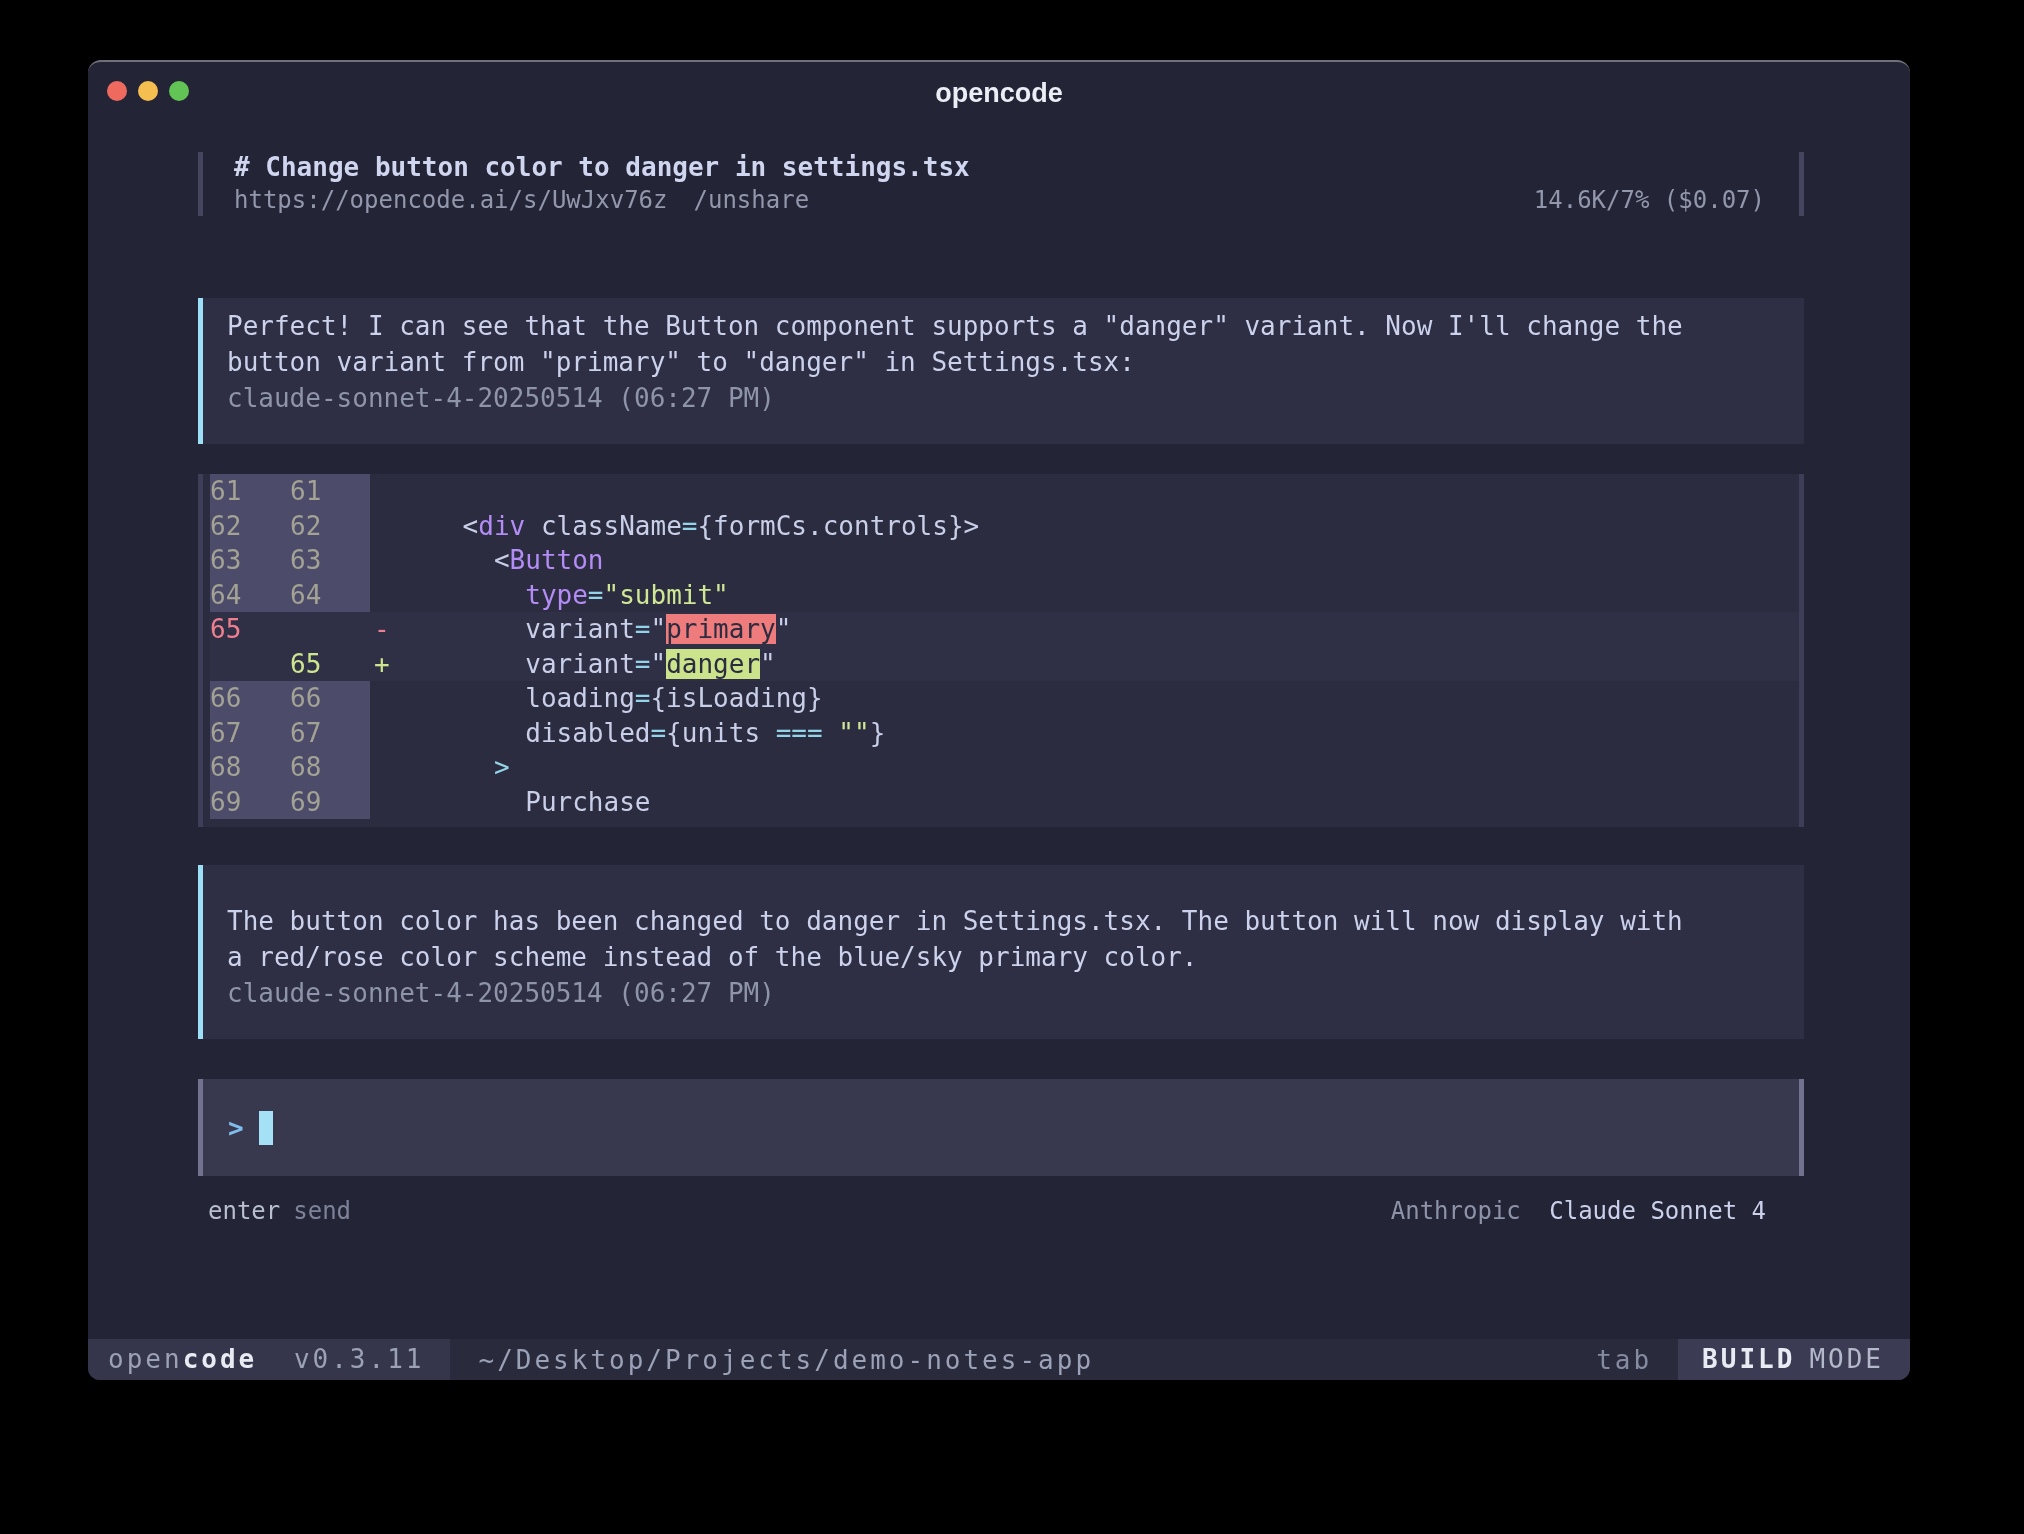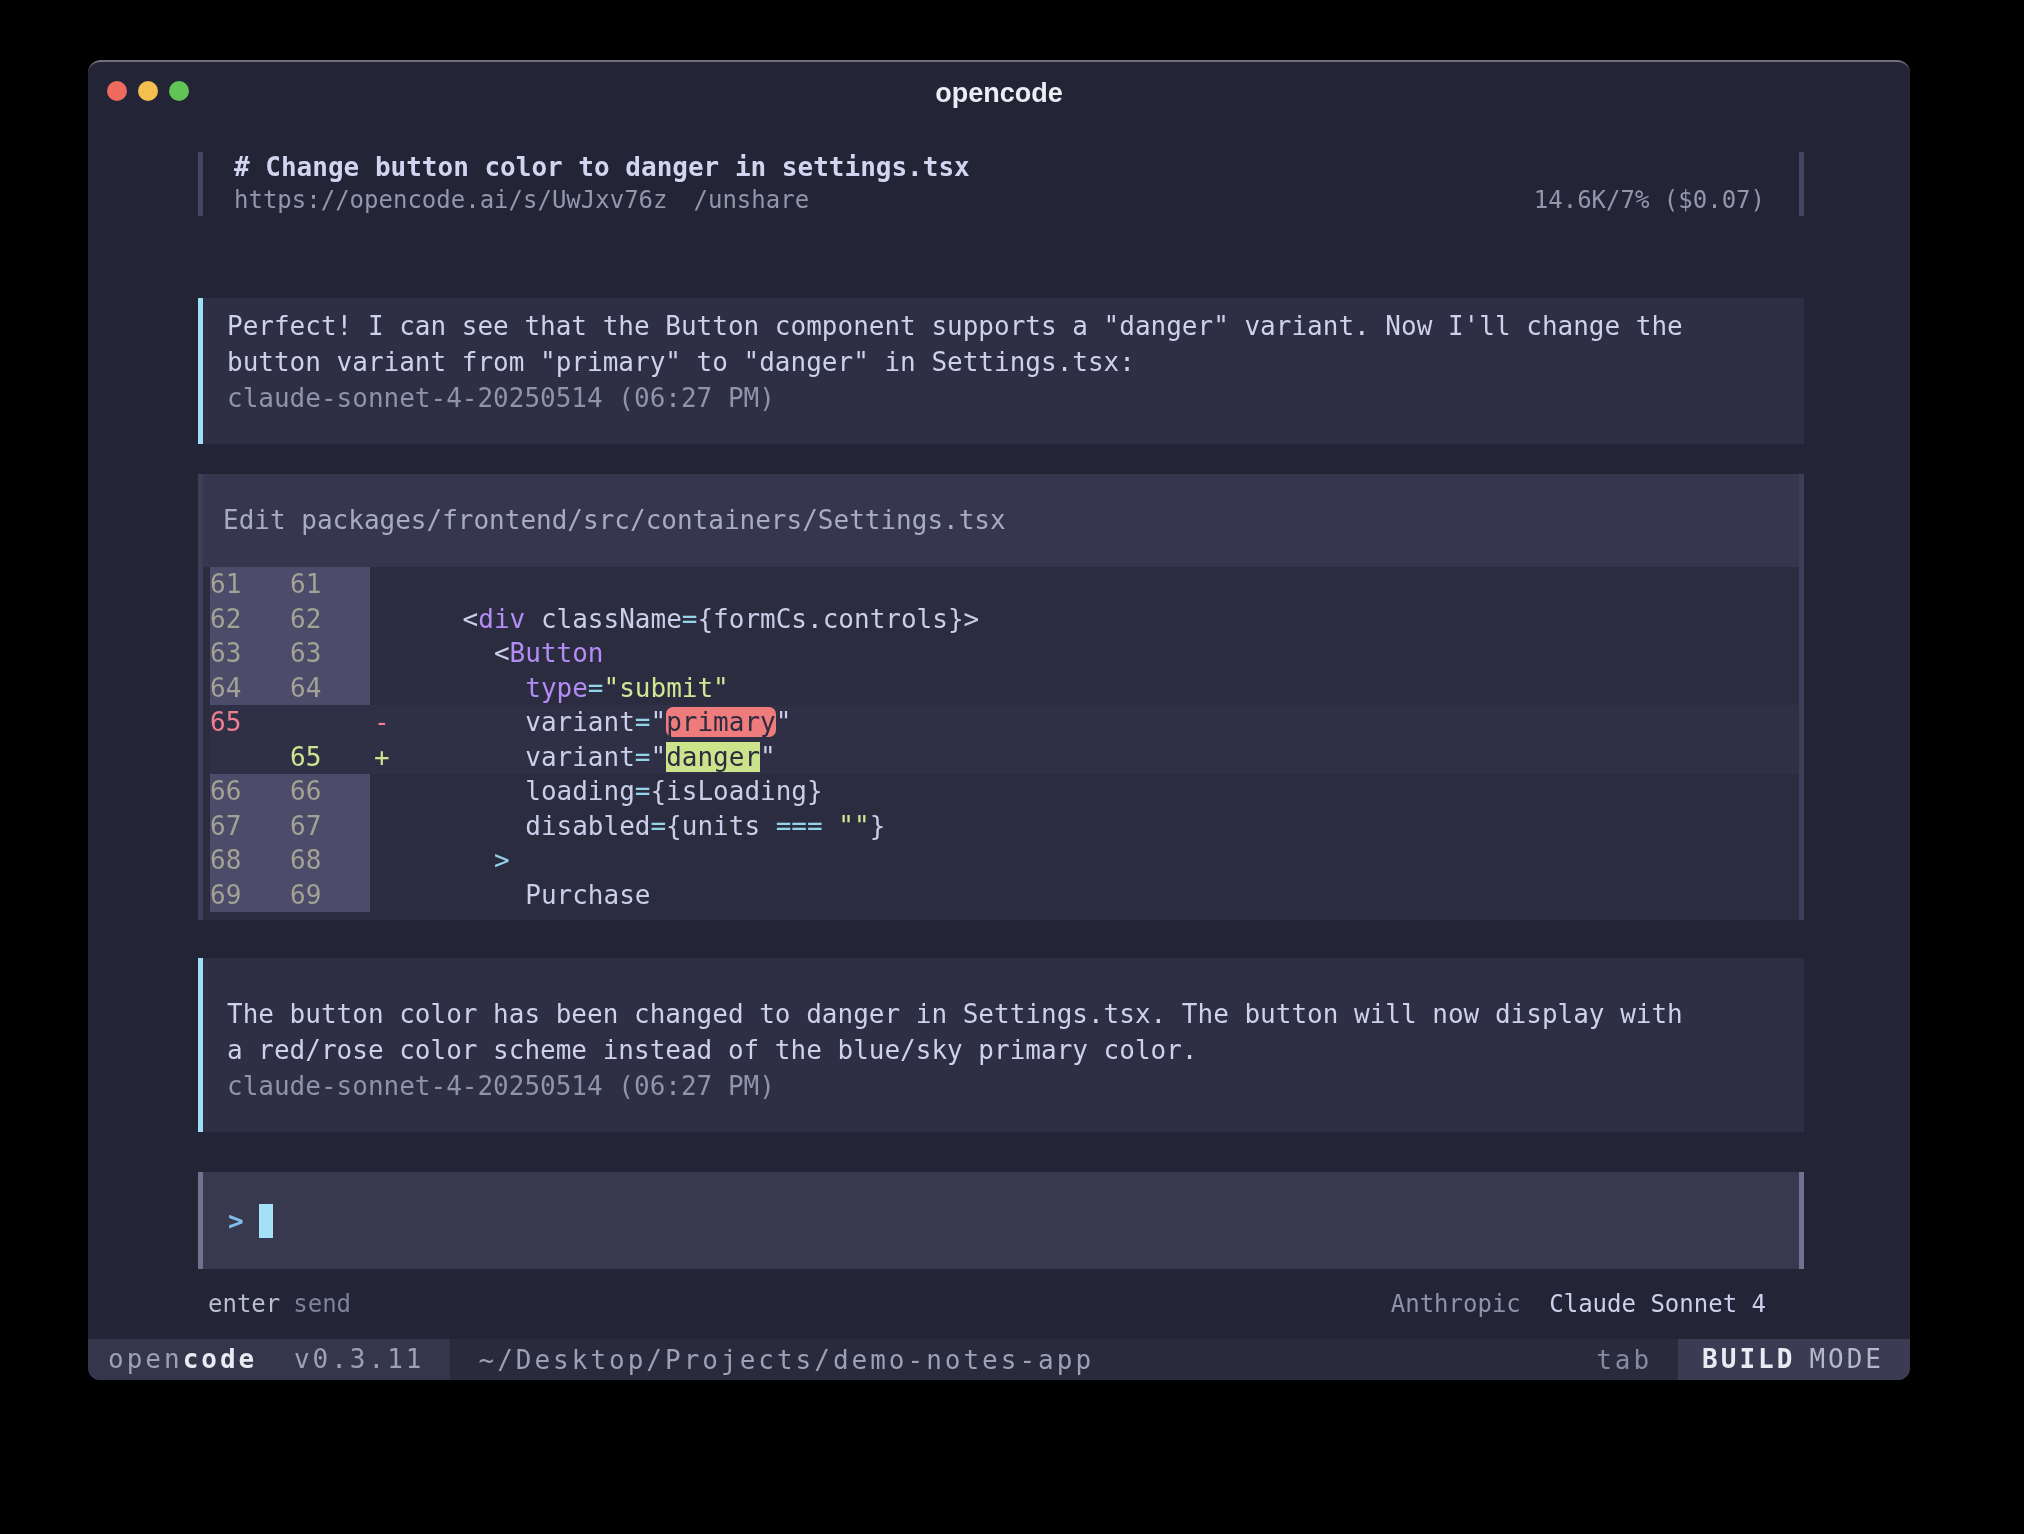--- a/index.html
+++ b/index.html
@@ -45,21 +45,21 @@
   .drow.ctx .dnum{background:#4c4c6a;}
   .drow.del .dnum.old{color:var(--red);}
   .drow.add .dnum.new{color:#cde58f;}
   .dsign{width:26px;flex:none;padding-left:4px;}
   .drow.del .dsign{color:var(--red);}
   .drow.add .dsign{color:#cde58f;}
   .dcode{white-space:pre;color:#c9cfe9;}
   .tk-purple{color:var(--purple);text-align:center;}
   .tk-green{color:var(--green);}
   .tk-cyan{color:var(--cyan);}
-  .tk-del-word{background:var(--del-bg);color:#2c2c40;border-radius:7px;}
+  .tk-del-word{background:var(--del-bg);color:#2c2c40;}
   .tk-add-word{background:var(--add-bg);color:#2c2c40;}
   
   .input{margin-top:40px;height:97px;background:#38384f;border-left:5px solid #72728e;
     border-right:5px solid #72728e;display:flex;align-items:center;padding-left:25px;box-sizing:border-box;}
   .prompt{color:#7fbdea;font-size:26px;font-weight:bold;margin-right:15px;}
   .cursor{width:14px;height:34px;background:var(--cursor);}
   
   .hints{margin-top:20px;display:flex;align-items:center;font-size:24px;line-height:30px;
     padding:0 38px 0 10px;}
   .hint-key{color:#b9bfce;}
@@ -110,21 +110,20 @@
 
     <div class="msg">
       <div class="msg-lines">
           <div class="msg-line">Perfect! I can see that the Button component supports a "danger" variant. Now I'll change the</div>
           <div class="msg-line">button variant from "primary" to "danger" in Settings.tsx:</div>
         </div>
       <div class="msg-meta">claude-sonnet-4-20250514 (06:27 PM)</div>
     </div>
 
     <div class="edit">
-      <div class="edit-header">Edit packages/frontend/src/containers/Settings.tsx</div>
       <div class="diff">
           <div class="drow ctx">
             <span class="dnum old">61</span>
             <span class="dnum new">61</span>
             <span class="dsign"></span>
             <span class="dcode"></span>
           </div>
           <div class="drow ctx">
             <span class="dnum old">62</span>
             <span class="dnum new">62</span>

